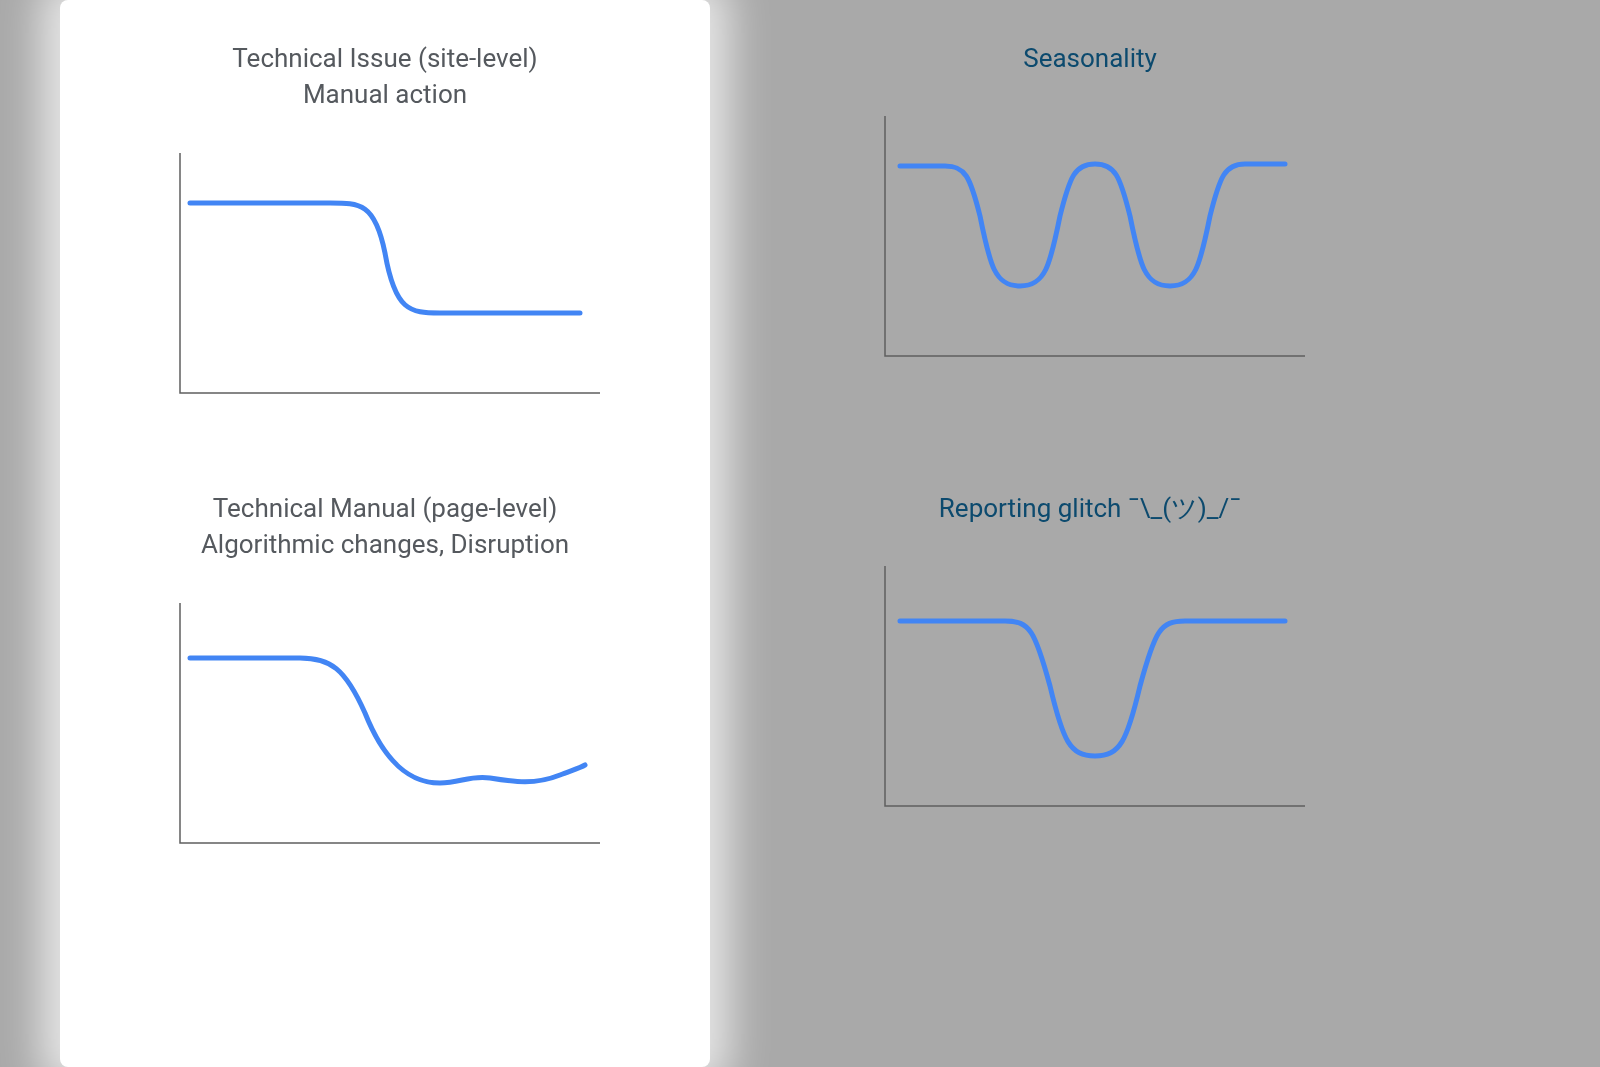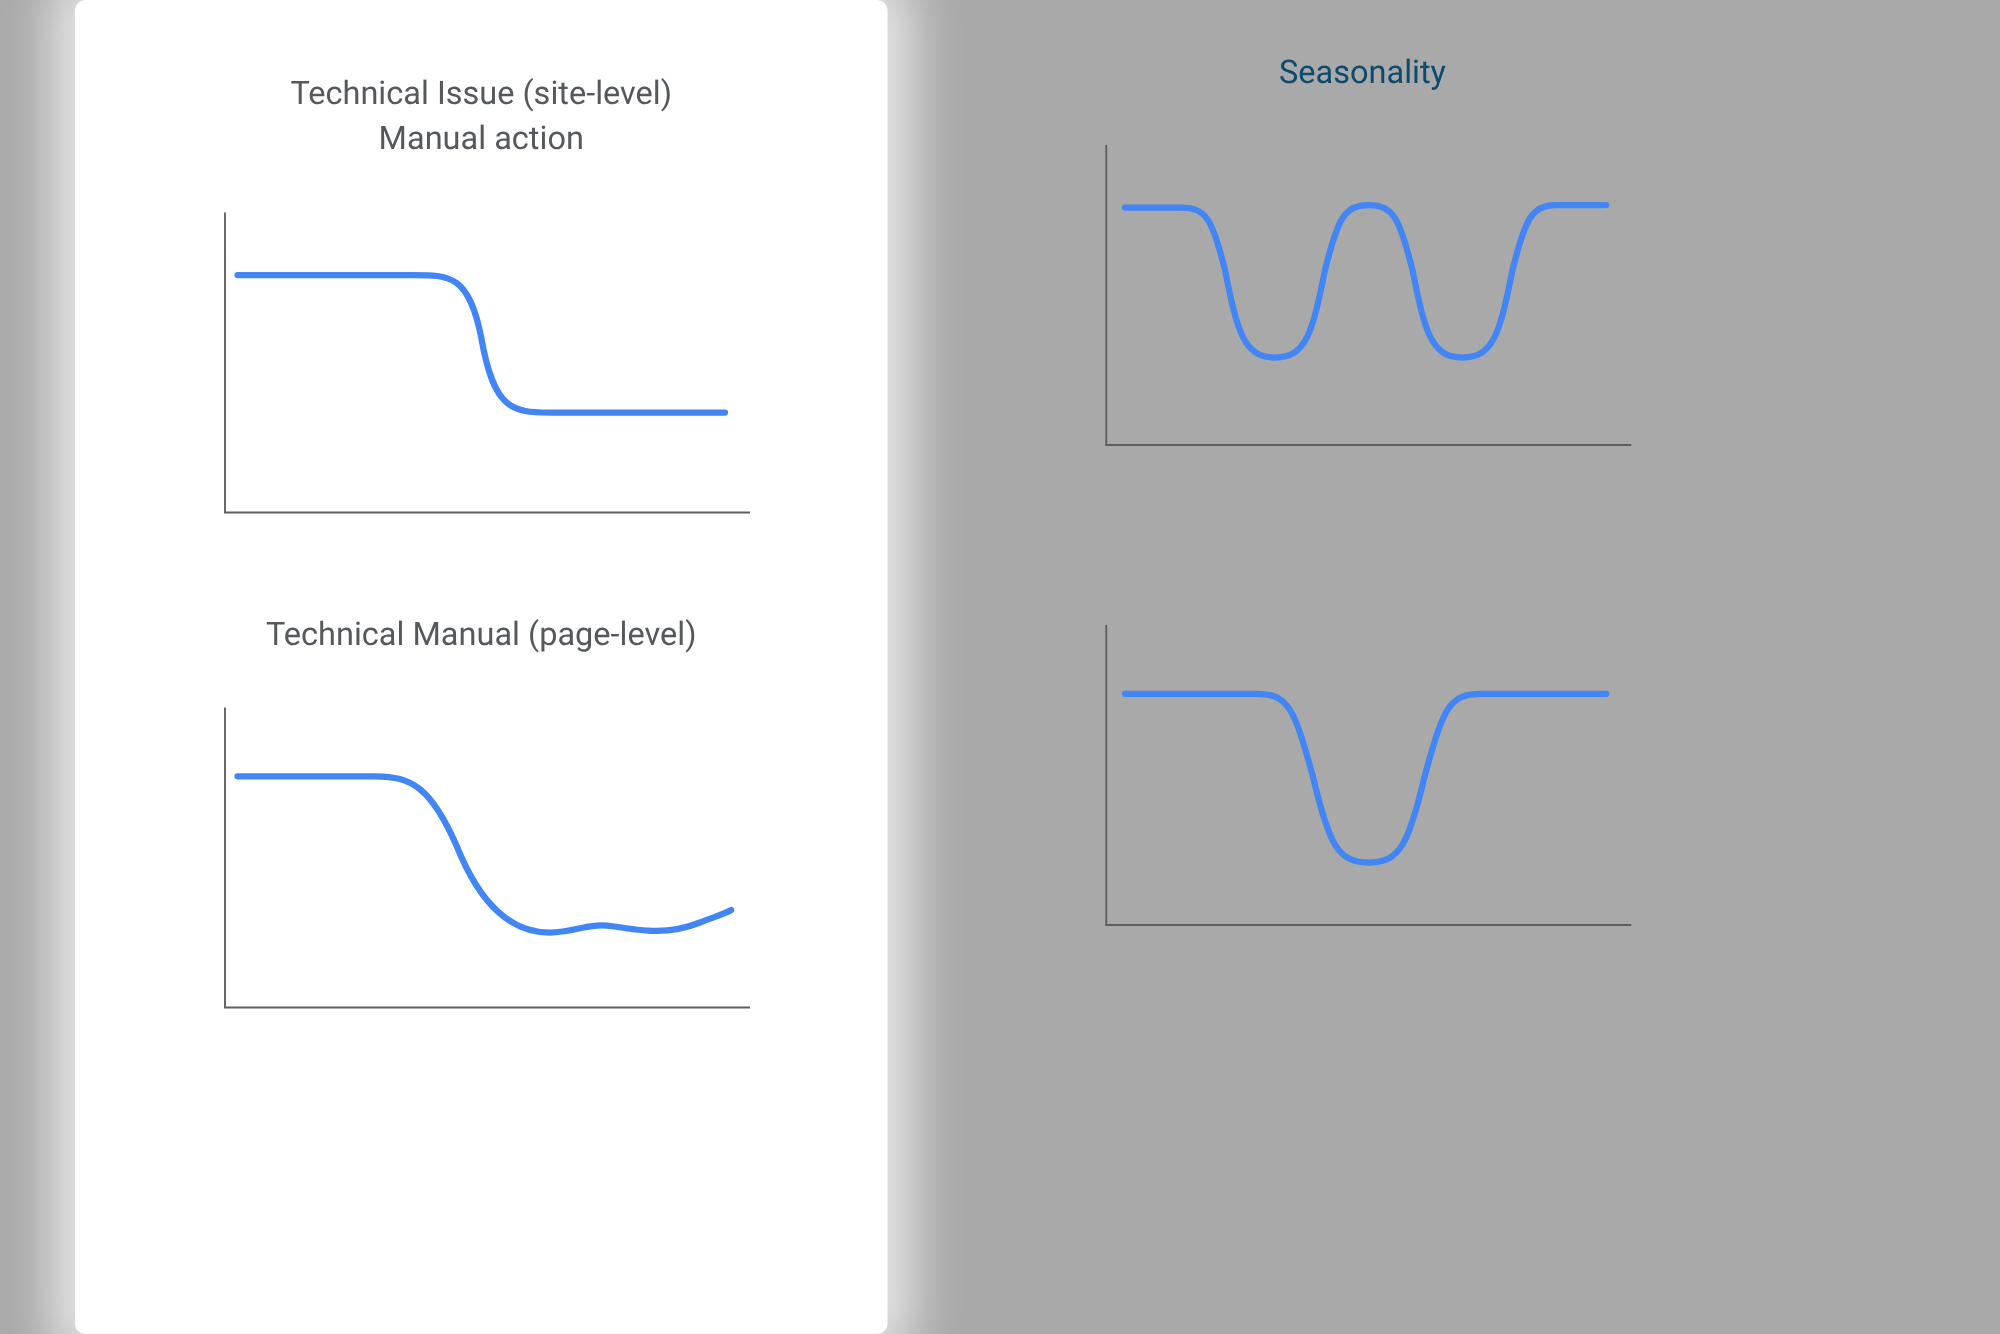--- a/index.html
+++ b/index.html
@@ -38,21 +38,21 @@
     position: relative;
     width: 450px;
     height: 260px;
     margin: 0 auto;
   }
   .chart-box svg { display: block; }
   .axis { stroke: #5f5f5f; stroke-width: 1.5; fill: none; }
   .curve { stroke: #4285f4; stroke-width: 5; fill: none; stroke-linecap: round; }
 
   
-  .c1 { left: 125px; top: 40px; margin-top: 17px; }
+  .c1 { left: 125px; top: 40px; }
   .c2 { left: 125px; top: 490px; }
   .c3 { left: 830px; top: 40px; }
   .c4 { left: 830px; top: 490px; }
 
   .c3 .title, .c4 .title { color: #0c4a6e; }
 </style>
 </head>
 <body>
 
 <div class="highlight-panel"></div>
@@ -66,20 +66,21 @@
     <svg viewBox="0 0 450 260" width="450" height="260">
       <polyline class="axis" points="20,10 20,250 440,250"></polyline>
       <path class="curve" d="M 30 60 L 170 60 C 200 60, 215 60, 225 110 C 235 168, 250 170, 280 170 L 420 170"></path>
     </svg>
   </div>
 </div>
 
 <div class="cell c2">
   <div class="title">
     <span>Technical Manual (page-level)</span><br>
+    <span>Algorithmic changes, Disruption</span>
   </div>
   <div class="chart-box">
     <svg viewBox="0 0 450 260" width="450" height="260">
       <polyline class="axis" points="20,10 20,250 440,250"></polyline>
       <path class="curve" d="M 30 65 L 140 65 C 170 65, 185 75, 205 120 C 225 170, 250 190, 280 190 C 300 190, 310 182, 330 185 C 355 189, 375 192, 400 182 C 410 178, 420 175, 425 172"></path>
     </svg>
   </div>
 </div>
 
 <div class="cell c3">
@@ -88,19 +89,22 @@
   </div>
   <div class="chart-box">
     <svg viewBox="0 0 450 260" width="450" height="260">
       <polyline class="axis" points="20,10 20,250 440,250"></polyline>
       <path class="curve" d="M 35 60 L 80 60 C 100 60, 105 70, 115 110 C 125 160, 130 180, 155 180 C 180 180, 185 160, 195 110 C 205 70, 210 58, 230 58 C 250 58, 255 70, 265 110 C 275 160, 280 180, 305 180 C 330 180, 335 160, 345 110 C 355 70, 360 58, 380 58 L 420 58"></path>
     </svg>
   </div>
 </div>
 
 <div class="cell c4">
+  <div class="title">
+    <span>Reporting glitch ¯\_(ツ)_/¯</span>
+  </div>
   <div class="chart-box">
     <svg viewBox="0 0 450 260" width="450" height="260">
       <polyline class="axis" points="20,10 20,250 440,250"></polyline>
       <path class="curve" d="M 35 65 L 140 65 C 165 65, 170 75, 185 130 C 198 185, 205 200, 230 200 C 255 200, 262 185, 275 130 C 290 75, 295 65, 320 65 L 420 65"></path>
     </svg>
   </div>
 </div>
 
 </body></html>

